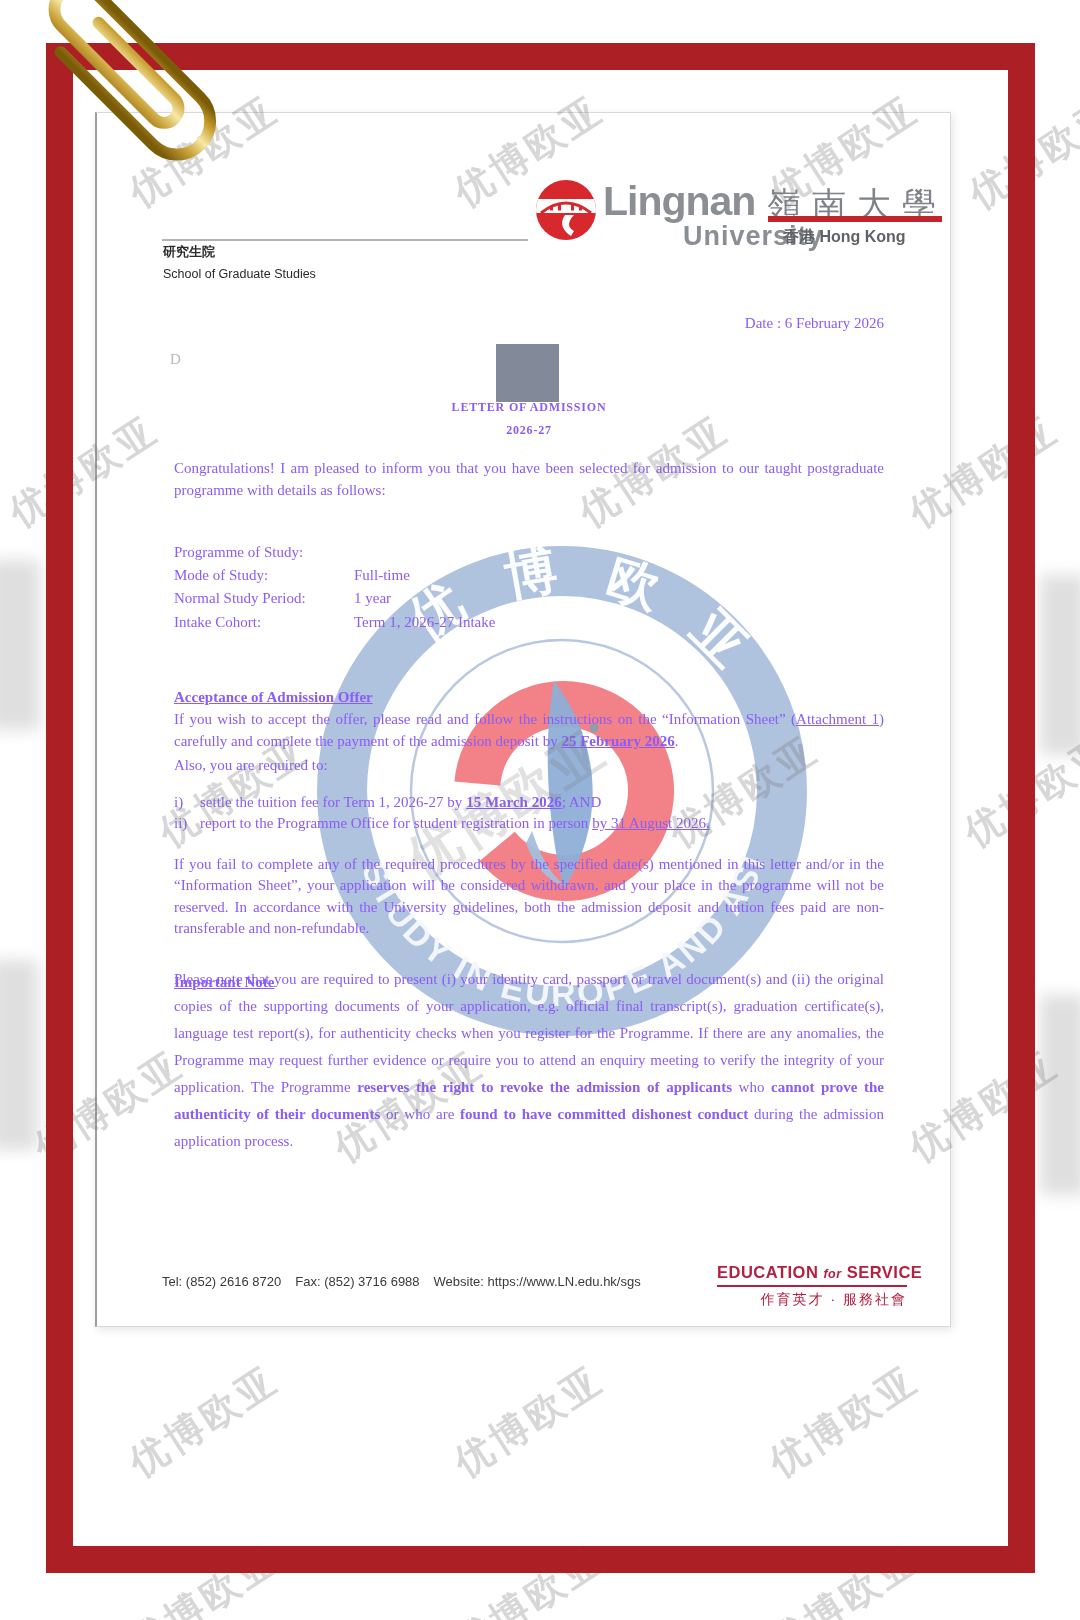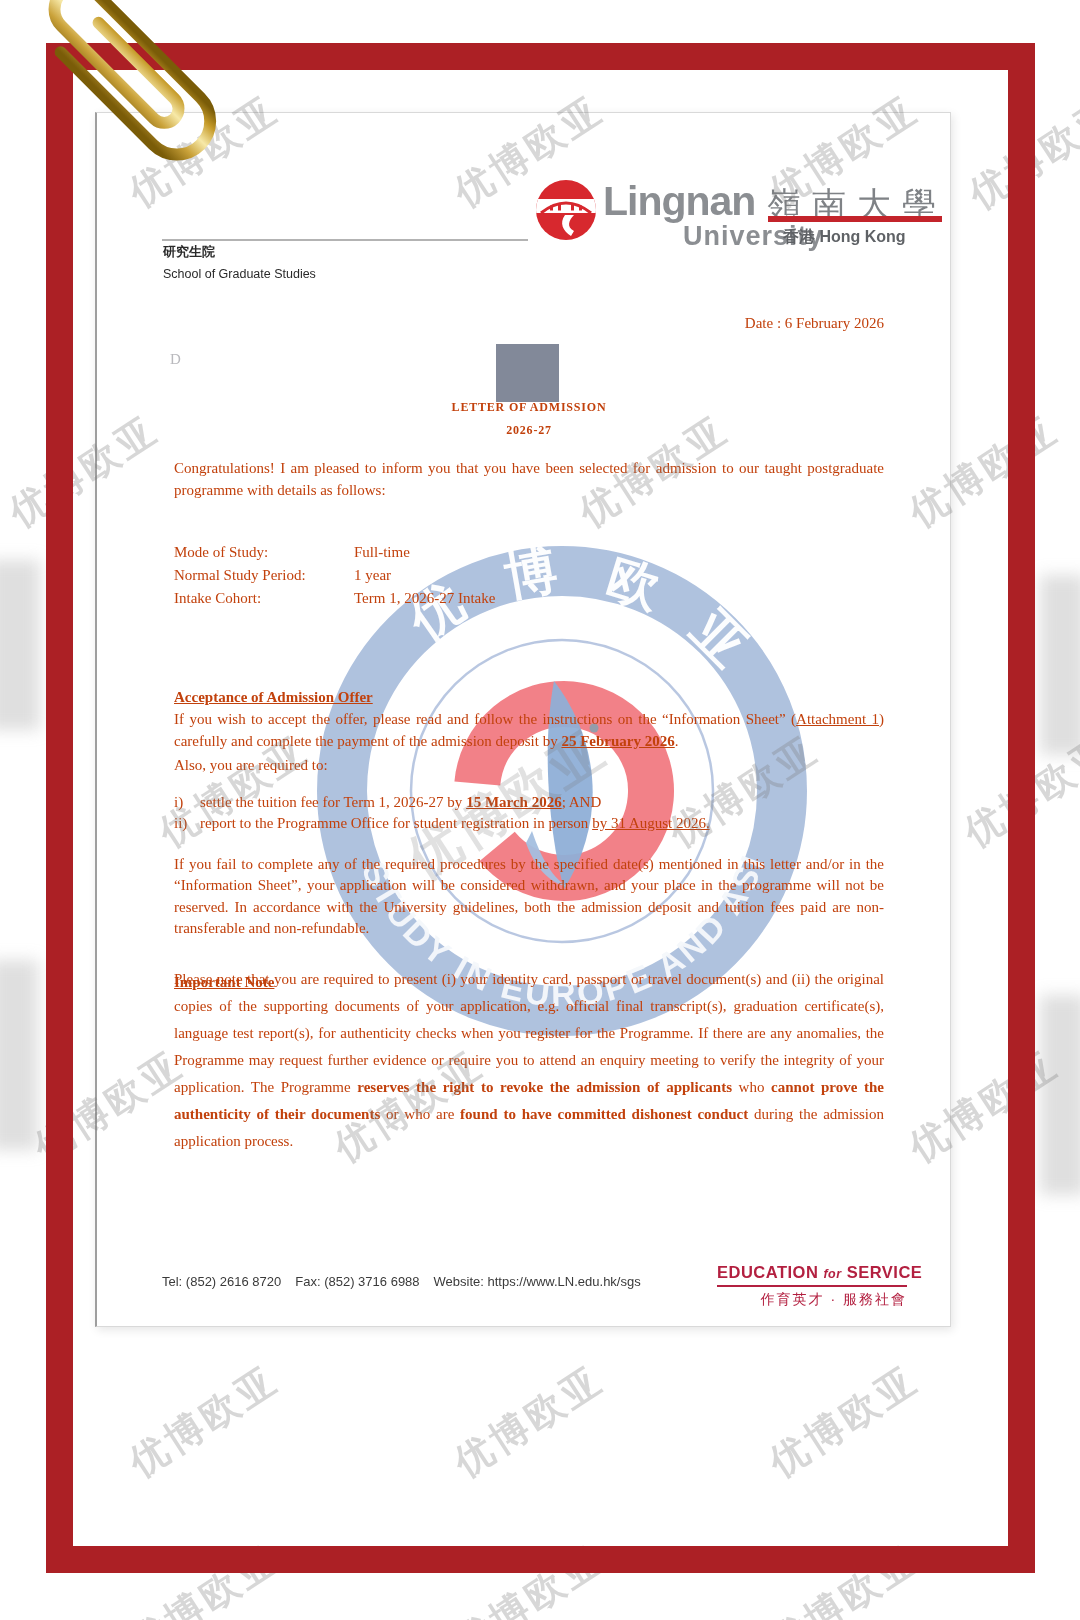--- a/index.html
+++ b/index.html
@@ -3,21 +3,21 @@
 <meta charset="utf-8">
 <style>
   html,body{margin:0;padding:0;}
   body{width:1080px;height:1620px;position:relative;background:#ffffff;overflow:hidden;
        font-family:"Liberation Serif","DejaVu Serif",serif;}
 
   
   .paper{position:absolute;left:95px;top:112px;width:853px;height:1213px;background:#fff;
          border:1px solid #d9d9d9;border-left:2px solid #9e9e9e;
          box-shadow:2px 3px 9px rgba(0,0,0,0.10);z-index:10;}
-  .blk{position:absolute;left:77px;width:710px;color:#c2410c;font-size:15px;line-height:21.5px;}
+  .blk{position:absolute;left:77px;width:710px;color:#8b5cf6;font-size:15px;line-height:21.5px;}
   .just{text-align:justify;}
 
   
   .logo-wrap{position:absolute;left:420px;top:63px;width:430px;height:75px;}
   .logo-emblem{position:absolute;left:18px;top:3px;width:62px;height:62px;}
   .logo-en{position:absolute;left:86px;top:2px;font-family:"Liberation Sans",sans-serif;
            font-weight:bold;font-size:41px;color:#8b8e92;letter-spacing:-1px;}
   .logo-zh{position:absolute;left:250px;top:6px;font-size:34px;color:#7f8286;letter-spacing:11px;
            font-family:"Liberation Sans",sans-serif;white-space:nowrap;}
   .logo-redline{position:absolute;left:251px;top:40px;width:174px;height:6px;background:#c3242b;}
@@ -150,20 +150,21 @@
 
     <div class="blk title">
       <div>LETTER OF ADMISSION</div>
       <div>2026-27</div>
     </div>
 
     <div class="blk just intro">Congratulations! I am pleased to inform you that you have been selected for admission to our taught postgraduate programme with details as follows:</div>
 
     <div class="blk details">
       <div class="drow">
+        <div class="dlabel">Programme of Study:</div>
       </div>
       <div class="drow">
         <div class="dlabel">Mode of Study:</div>
         <div class="dvalue">Full-time</div>
       </div>
       <div class="drow">
         <div class="dlabel">Normal Study Period:</div>
         <div class="dvalue">1 year</div>
       </div>
       <div class="drow">

